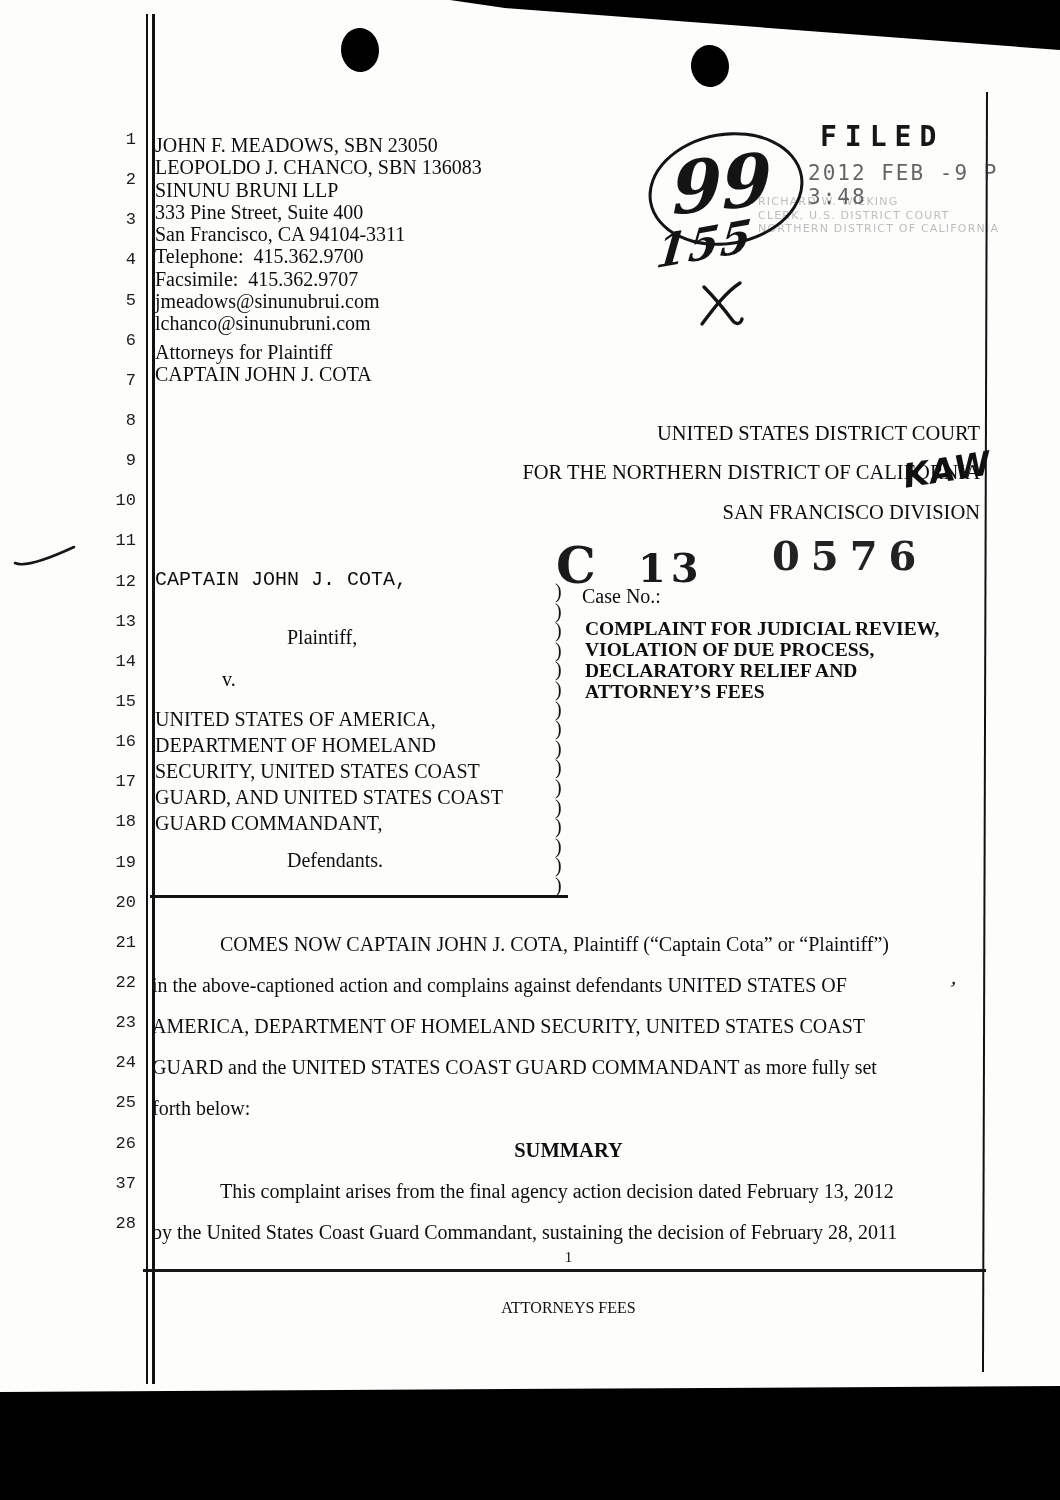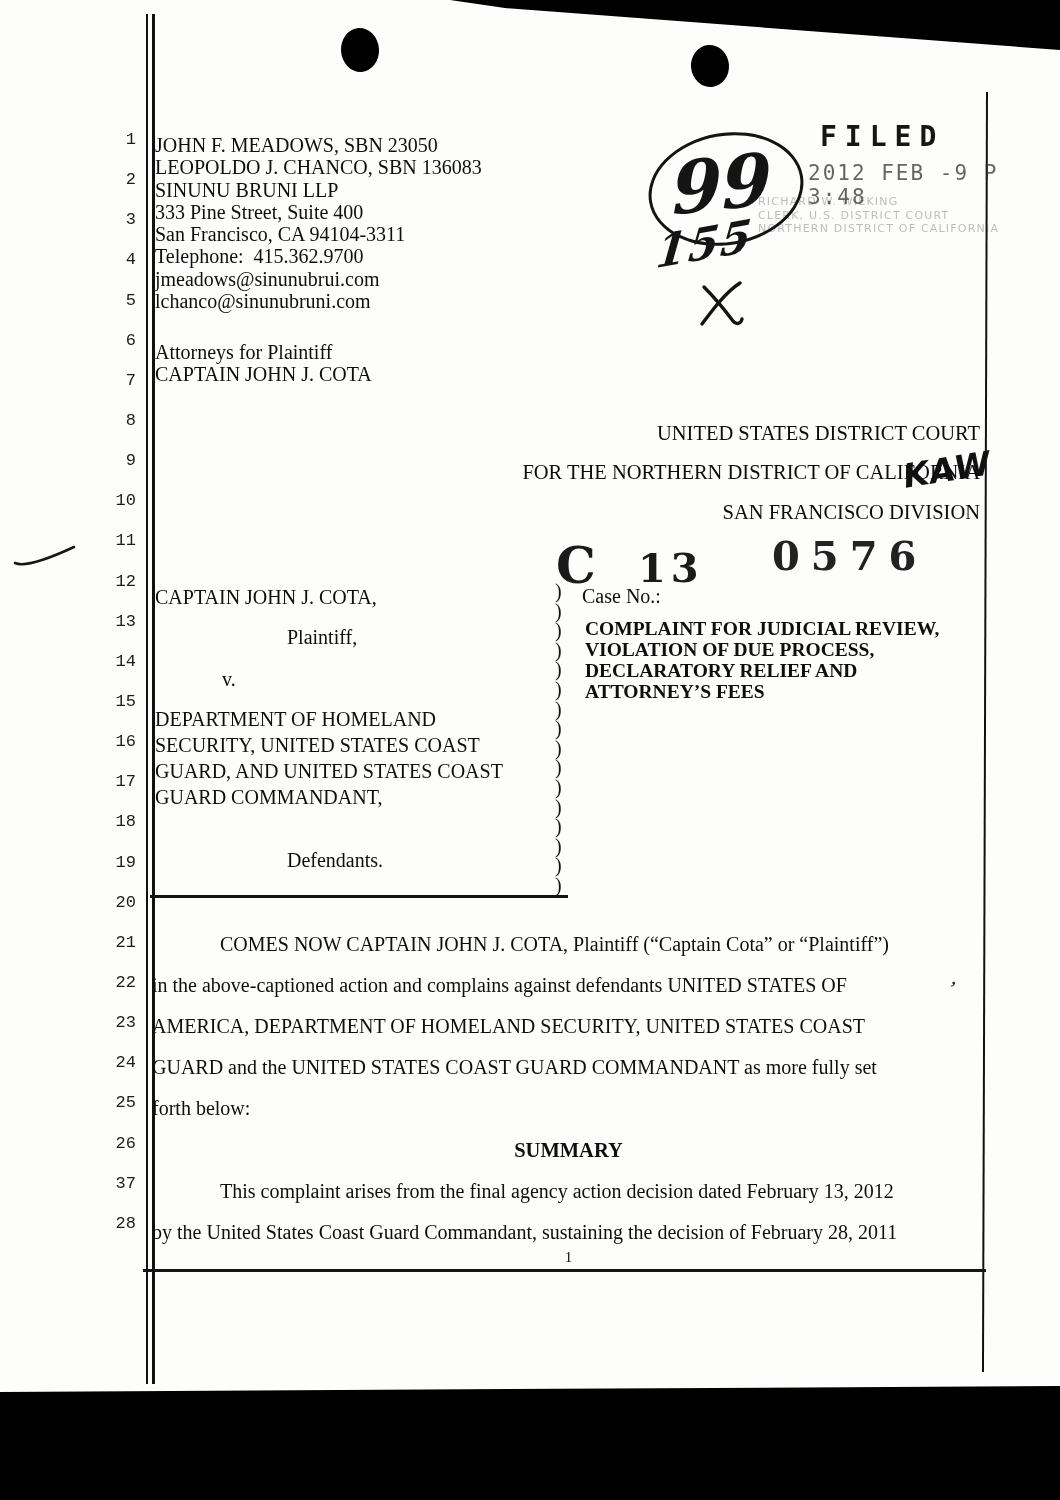--- a/index.html
+++ b/index.html
@@ -68,21 +68,21 @@
   .stamp-c   { left:556px; top:536px; font-size:50px; font-weight:bold;
                font-family:"DejaVu Serif", serif; color:#1a1a1a; }
   .stamp-13  { left:638px; top:544px; font-size:40px; font-weight:bold;
                font-family:"DejaVu Serif", serif; letter-spacing:5px; color:#1a1a1a; }
   .stamp-0576{ left:772px; top:532px; font-size:40px; font-weight:bold;
                font-family:"DejaVu Serif", serif; letter-spacing:11px; color:#222;
                filter:blur(0.4px); }
 
   
   .cap-left { left:155px; width:400px; font-size:20px; }
-  .cap-plaintiff-name { top:586px; }
+  .cap-plaintiff-name { top:568px;font-family:Liberation Mono, monospace; }
   .cap-plaintiff-label { top:626px; padding-left:132px; }
   .cap-versus { top:668px; padding-left:67px; }
   .cap-defendants { top:706px; line-height:26px; }
   .cap-defendants-label { top:849px; padding-left:132px; }
   .cap-underline { left:150px; top:895px; width:418px; height:2.5px; background:#131313; }
   .paren-col { left:555px; top:582px; width:22px; font-size:20px; line-height:19.6px;
                color:#141414; }
   .cap-right { left:582px; width:400px; font-size:20px; }
   .case-no { top:585px; }
   .doc-title { top:619px; font-weight:bold; font-size:19.5px; line-height:20.9px; left:585px; }
@@ -144,21 +144,21 @@
       <div class="ln">21</div>
       <div class="ln">22</div>
       <div class="ln">23</div>
       <div class="ln">24</div>
       <div class="ln">25</div>
       <div class="ln">26</div>
       <div class="ln">37</div>
       <div class="ln">28</div>
     </div>
 
-  <div class="abs atty atty-firm"><div>JOHN F. MEADOWS, SBN 23050</div><div>LEOPOLDO J. CHANCO, SBN 136083</div><div>SINUNU BRUNI LLP</div><div>333 Pine Street, Suite 400</div><div>San Francisco, CA 94104-3311</div><div>Telephone:  415.362.9700</div><div>jmeadows@sinunubrui.com</div><div>lchanco@sinunubruni.com</div></div>
+  <div class="abs atty atty-firm"><div>JOHN F. MEADOWS, SBN 23050</div><div>LEOPOLDO J. CHANCO, SBN 136083</div><div>SINUNU BRUNI LLP</div><div>333 Pine Street, Suite 400</div><div>San Francisco, CA 94104-3311</div><div>Telephone:  415.362.9700</div><div>Facsimile:  415.362.9707</div><div>jmeadows@sinunubrui.com</div><div>lchanco@sinunubruni.com</div></div>
   <div class="abs atty atty-rep"><div>Attorneys for Plaintiff</div><div>CAPTAIN JOHN J. COTA</div></div>
 
   <div class="abs filed-word">FILED</div>
   <div class="abs filed-date">2012 FEB -9 P 3:48</div>
   <div class="abs clerk">
     <div>RICHARD W. WIEKING</div>
     <div>CLERK, U.S. DISTRICT COURT</div>
     <div>NORTHERN DISTRICT OF CALIFORNIA</div>
   </div>
 
@@ -181,20 +181,21 @@
   <div class="abs court-head ch3">SAN FRANCISCO DIVISION</div>
 
   <div class="abs stamp-c">C</div>
   <div class="abs stamp-13">13</div>
   <div class="abs stamp-0576">0576</div>
 
   <div class="abs cap-left cap-plaintiff-name">CAPTAIN JOHN J. COTA,</div>
   <div class="abs cap-left cap-plaintiff-label">Plaintiff,</div>
   <div class="abs cap-left cap-versus">v.</div>
   <div class="abs cap-left cap-defendants">
+      <div>UNITED STATES OF AMERICA,</div>
       <div>DEPARTMENT OF HOMELAND</div>
       <div>SECURITY, UNITED STATES COAST</div>
       <div>GUARD, AND UNITED STATES COAST</div>
       <div>GUARD COMMANDANT,</div>
     </div>
   <div class="abs cap-left cap-defendants-label">Defendants.</div>
   <div class="abs cap-underline"></div>
 
   <div class="abs paren-col">
       <div>)</div>
@@ -229,14 +230,15 @@
   <div class="abs body-line b4">GUARD and the UNITED STATES COAST GUARD COMMANDANT as more fully set</div>
   <div class="abs body-line b5">forth below:</div>
   <div class="abs body-line summary">SUMMARY</div>
   <div class="abs body-line b6 indent">This complaint arises from the final agency action decision dated February 13, 2012</div>
   <div class="abs body-line b7">by the United States Coast Guard Commandant, sustaining the decision of February 28, 2011</div>
 
   <div class="abs stray-tick">’</div>
 
   <div class="abs page-num">1</div>
   <div class="abs foot-rule"></div>
+  <div class="abs foot-line f2">ATTORNEYS FEES</div>
 
 </div>
 
 </body></html>

